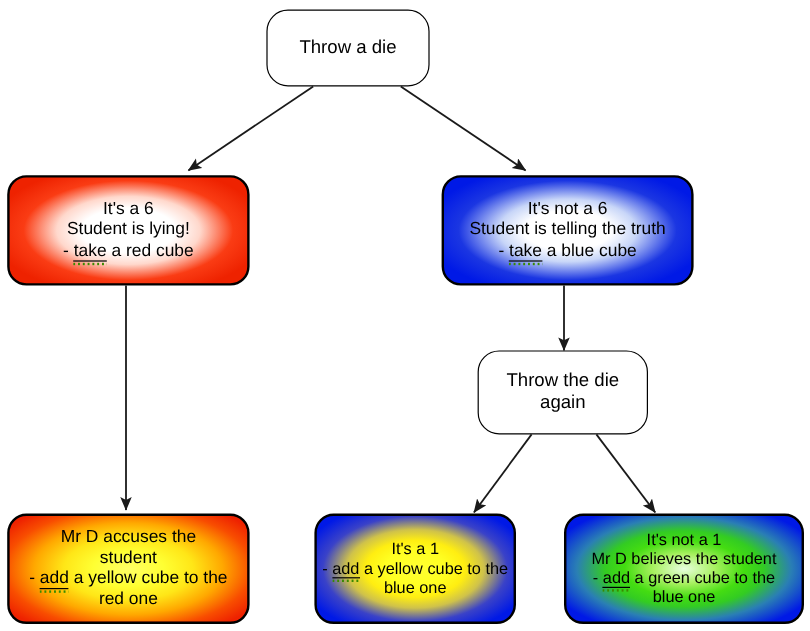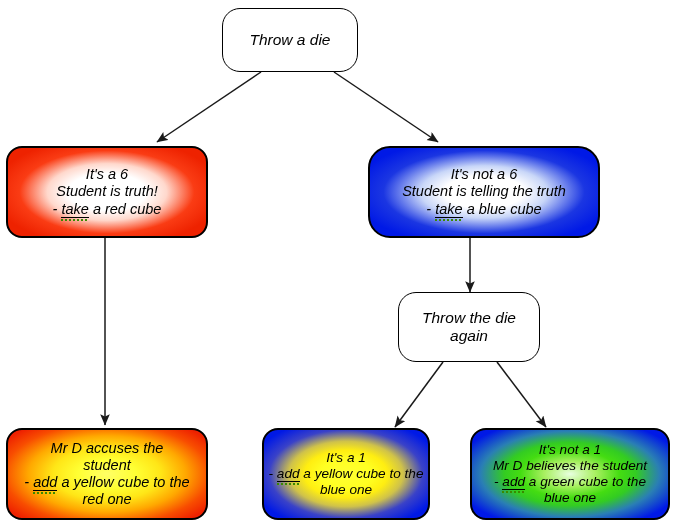--- a/index.html
+++ b/index.html
@@ -20,21 +20,20 @@
   .node {
     position: absolute;
     box-sizing: border-box;
     border: 2px solid #000000;
     display: flex;
     align-items: center;
     justify-content: flex-end;
     text-align: center;
     color: #000000;
     line-height: 1.18;
-    font-style: italic;
   }
   .node .lines {
     position: relative;
     z-index: 2;
     width: 100%;
     padding: 0 4px;
     box-sizing: border-box;
   }
   .node .ln {
     display: block;
@@ -127,26 +126,26 @@
 
   <div class="node plain" style="left:222px; top:8px; width:136px; height:64px;">
     <span class="lines">
       <span class="ln">Throw a die</span>
     </span>
   </div>
 
   <div class="node grad red-white" style="left:6px; top:146px; width:202px; height:92px;">
     <span class="lines">
       <span class="ln">It's a 6</span>
-      <span class="ln">Student is truth!</span>
+      <span class="ln">Student is lying!</span>
       <span class="ln">-&nbsp;<span class="sp">take</span> a red cube</span>
     </span>
   </div>
 
-  <div class="node grad blue-white" style="left:368px; top:146px; width:232px; height:92px;border-radius:22px;">
+  <div class="node grad blue-white" style="left:368px; top:146px; width:210px; height:92px;">
     <span class="lines">
       <span class="ln">It's not a 6</span>
       <span class="ln">Student is telling the truth</span>
       <span class="ln">-&nbsp;<span class="sp">take</span> a blue cube</span>
     </span>
   </div>
 
   <div class="node plain" style="left:398px; top:292px; width:142px; height:70px;">
     <span class="lines">
       <span class="ln">Throw the die</span>

